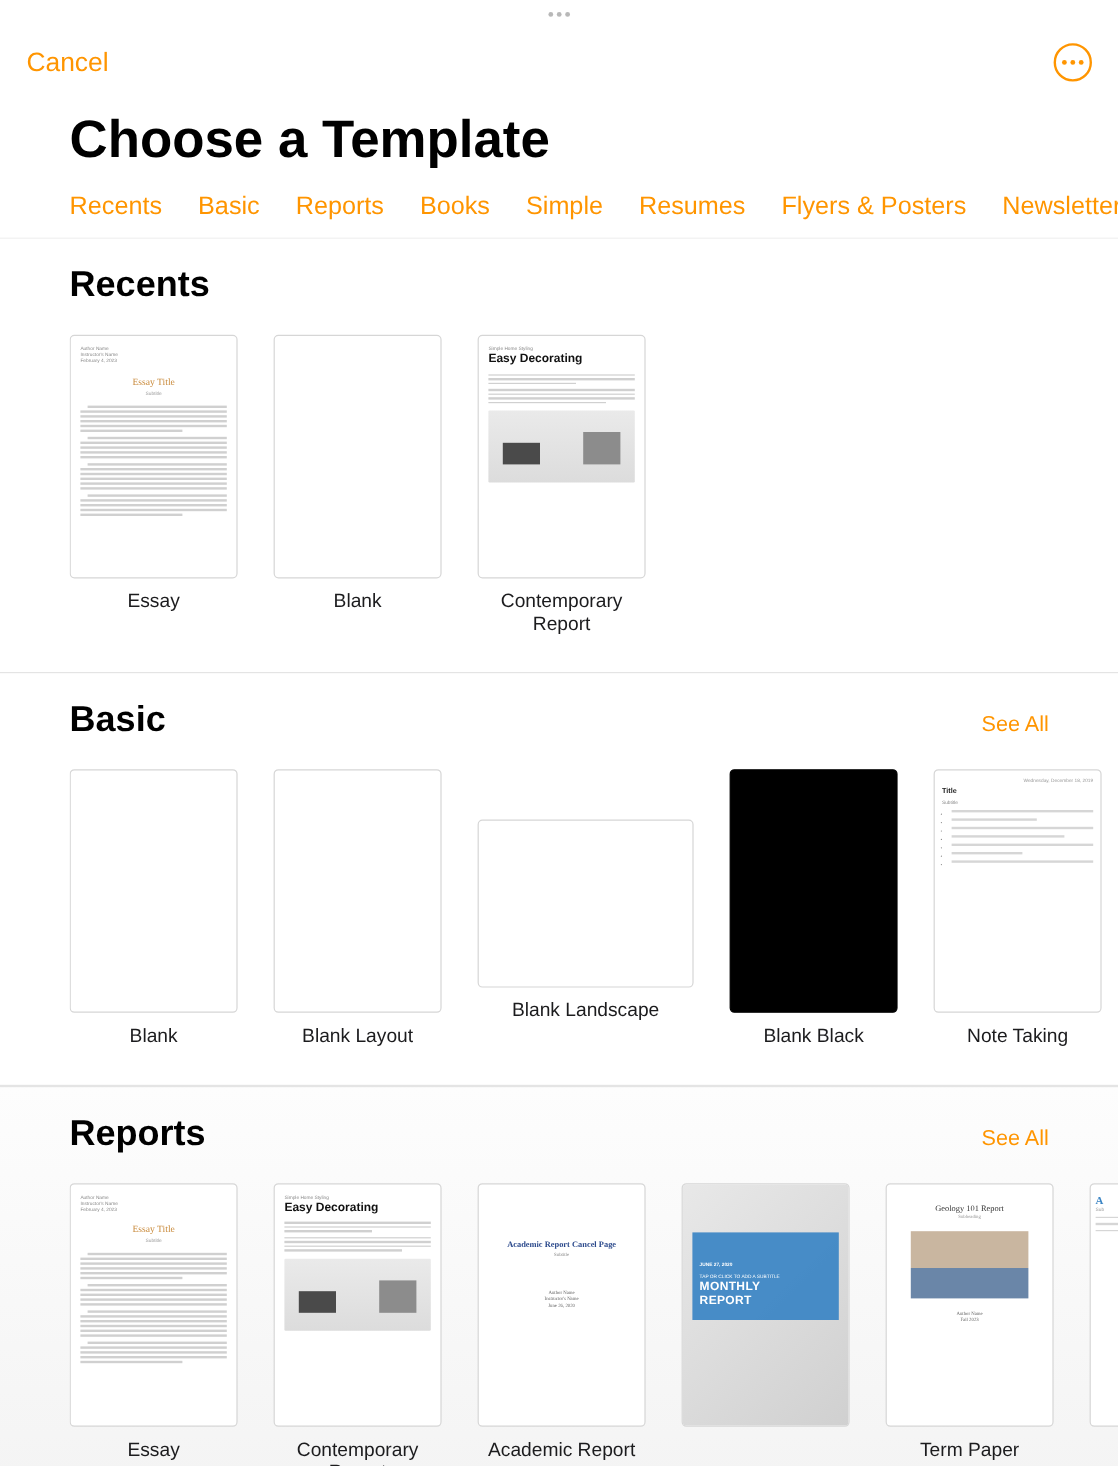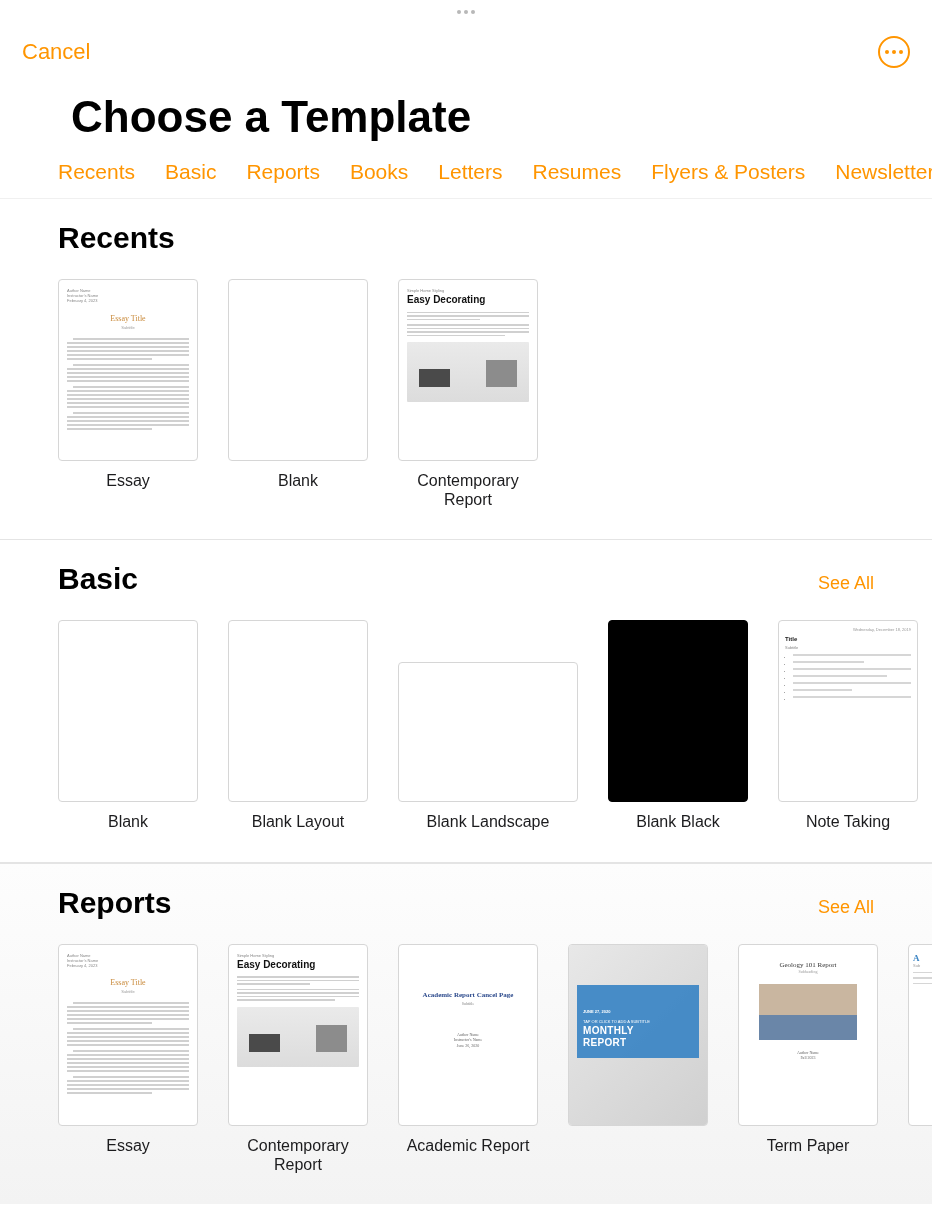--- a/index.html
+++ b/index.html
@@ -53,21 +53,20 @@
     width: 4px; height: 4px;
     background: #ff9500;
     border-radius: 50%;
   }
 
   .page-title {
     font-size: 44px;
     font-weight: 700;
     padding: 24px 58px 18px 58px;
     color: #000;
-    margin-left: 13px;
   }
 
   .tabs {
     display: flex;
     gap: 30px;
     padding: 0 58px 14px 58px;
     white-space: nowrap;
     overflow: hidden;
   }
   .tab {
@@ -109,21 +108,21 @@
     overflow: hidden;
   }
   .template-item {
     width: 140px;
     flex-shrink: 0;
     cursor: pointer;
   }
   .template-item.wide { width: 180px; }
   .thumb {
     width: 140px;
-    height: 182px;
+    height: 203px;
     border: 1px solid #d6d6d6;
     border-radius: 4px;
     background: #fff;
     position: relative;
     overflow: hidden;
   }
   .thumb.landscape {
     width: 180px;
     height: 140px;
     margin-top: 42px;
@@ -207,21 +206,21 @@
   </button>
 </div>
 
 <h1 class="page-title">Choose a Template</h1>
 
 <div class="tabs">
   <button class="tab">Recents</button>
   <button class="tab">Basic</button>
   <button class="tab">Reports</button>
   <button class="tab">Books</button>
-  <button class="tab">Letters</button>
+  <button class="tab">Simple</button>
   <button class="tab">Resumes</button>
   <button class="tab">Flyers &amp; Posters</button>
   <button class="tab">Newsletters</button>
 
 </div>
 
 <div class="section" style="border-top:1px solid #f0f0f0;">
   <div class="section-header">
     <div class="section-title">Recents</div>
   </div>

